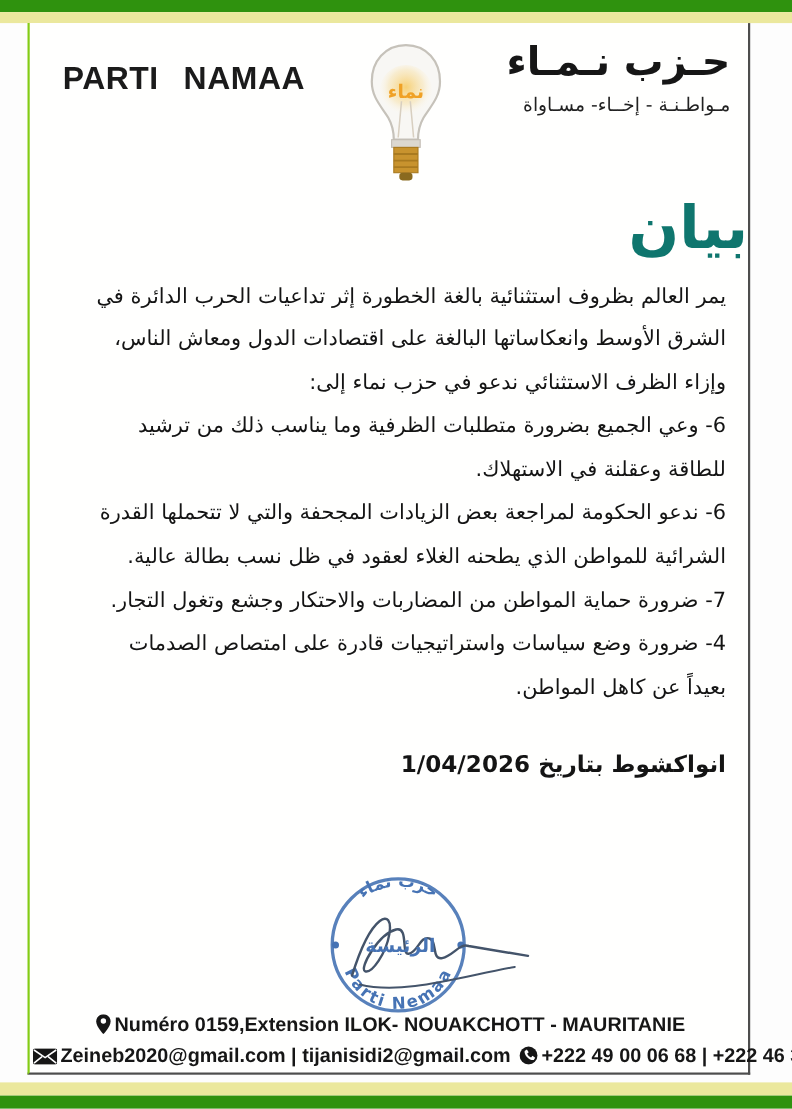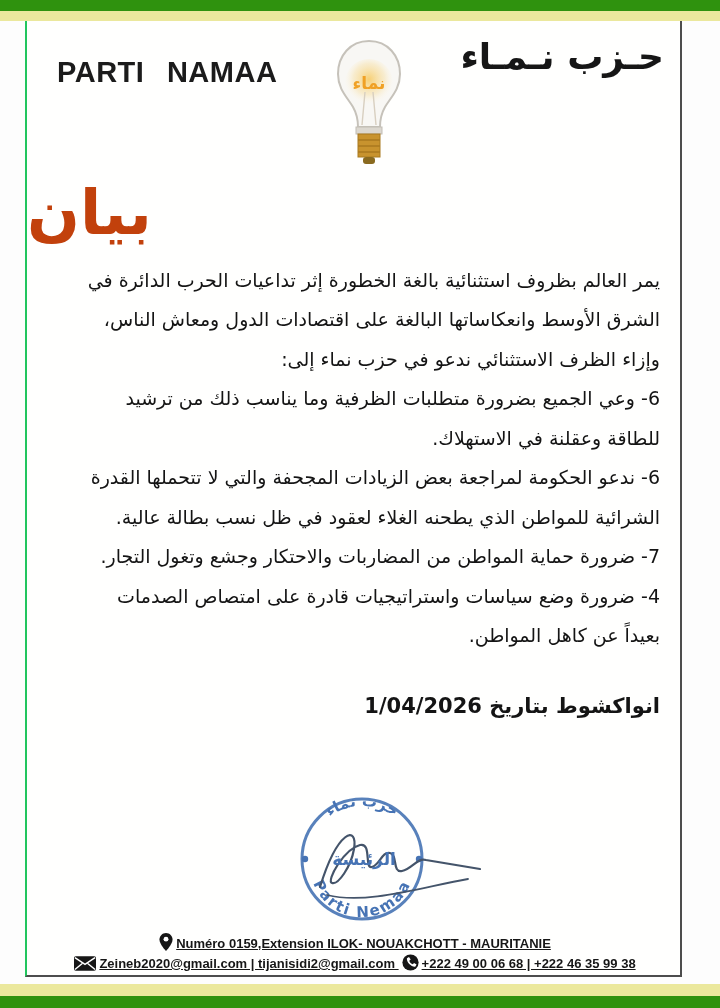--- a/index.html
+++ b/index.html
@@ -11,48 +11,48 @@
   
   .bar{position:absolute;left:0;right:0;}
   .bar-top-green{top:0;height:11px;background:#2f920e;}
   .bar-top-cream{top:11px;height:10px;background:#ebe89d;}
   .bar-bottom-cream{bottom:12px;height:12px;background:#ebe89d;}
   .bar-bottom-green{bottom:0;height:12px;background:#2f920e;}
 
   
   .frame{
     position:absolute;left:25px;right:38px;top:21px;bottom:31px;
-    border-left:2px solid #22c55e;border-right:2px solid #4d4d4d;border-bottom:2px solid #4d4d4d;
+    border-left:2px solid #84cc16;border-right:2px solid #4d4d4d;border-bottom:2px solid #4d4d4d;
     background:#fffffe;
   }
 
   
   .header{display:flex;align-items:flex-start;justify-content:space-between;padding:14px 16px 0 30px;height:140px;box-sizing:border-box;}
   .header-left{margin-top:22px;text-align:left;}
   .party-name-fr{font-family:"Liberation Sans",sans-serif;font-weight:800;font-size:29px;letter-spacing:.5px;word-spacing:14px;color:#1b1b1b;line-height:1.1;}
   .motto-fr{font-family:"Liberation Sans",sans-serif;font-size:16px;color:#2a2a2a;margin-top:14px;letter-spacing:.2px;}
   .header-logo{width:80px;height:130px;flex:0 0 auto;margin-top:2px;}
   .header-right{text-align:right;direction:rtl;}
   .party-name-ar{font-size:36px;font-weight:bold;color:#161616;line-height:1.2;}
   .motto-ar{font-size:17px;color:#222;margin-top:8px;}
 
   
-  .doc-title{text-align:left;font-size:62px;font-weight:bold;margin-top:10px;line-height:1.35;color:#c2410c;}
+  .doc-title{text-align:right;font-size:54px;font-weight:bold;margin-top:10px;line-height:1.35;color:#0f766e;}
 
   
   .body-text{direction:rtl;text-align:right;padding:6px 20px 0 58px;font-size:19px;line-height:2.08;color:#141414;}
   .body-text p{margin:0;}
   .dateline{direction:rtl;text-align:right;padding:38px 20px 0 58px;font-size:21px;font-weight:bold;color:#141414;}
 
   
   .stamp{position:absolute;left:245px;top:768px;width:220px;height:160px;pointer-events:none;}
 
   
   .footer{position:absolute;left:0;right:0;bottom:1px;text-align:center;font-family:"Liberation Sans",sans-serif;color:#161616;}
-  .footer-line{font-size:13px;font-weight:bold;line-height:1.55;white-space:nowrap;text-decoration:underline;}
+  .footer-line{font-size:18px;font-weight:bold;line-height:1.55;white-space:nowrap;}
   .footer-line .ico{display:inline-block;vertical-align:-3px;margin:0 3px;}
 </style>
 </head>
 <body>
 
 <div class="bar bar-top-green"></div>
 <div class="bar bar-top-cream"></div>
 
 <div class="frame">
 
@@ -74,20 +74,21 @@
       <path d="M33 88 L36 55 M47 88 L44 55" stroke="#d8cfc0" stroke-width="1.4" fill="none"></path>
       <text x="40" y="52" text-anchor="middle" font-size="17" font-weight="bold" fill="#f0a125">نماء</text>
       <rect x="27" y="90" width="26" height="7" fill="#dcd8d0" stroke="#c2bdb4" stroke-width="1"></rect>
       <rect x="29" y="97" width="22" height="23" fill="#c8932e" stroke="#a97a1f" stroke-width="1"></rect>
       <path d="M29 103 h22 M29 109 h22 M29 115 h22" stroke="#a97a1f" stroke-width="1.6"></path>
       <rect x="34" y="120" width="12" height="7" rx="3" fill="#8a6a1f"></rect>
     </svg>
 
     <div class="header-right">
       <div class="party-name-ar">حـزب نـمـاء</div>
+      <div class="motto-ar">مـواطـنـة - إخــاء- مسـاواة</div>
     </div>
   </div>
 
   <div class="doc-title">بيان</div>
 
   <div class="body-text">
     <p>يمر العالم بظروف استثنائية بالغة الخطورة إثر تداعيات الحرب الدائرة في الشرق الأوسط وانعكاساتها البالغة على اقتصادات الدول ومعاش الناس، وإزاء الظرف الاستثنائي ندعو في حزب نماء إلى:</p>
     <p>6- وعي الجميع بضرورة متطلبات الظرفية وما يناسب ذلك من ترشيد للطاقة وعقلنة في الاستهلاك.</p>
     <p>6- ندعو الحكومة لمراجعة بعض الزيادات المجحفة والتي لا تتحملها القدرة الشرائية للمواطن الذي يطحنه الغلاء لعقود في ظل نسب بطالة عالية.</p>
     <p>7- ضرورة حماية المواطن من المضاربات والاحتكار وجشع وتغول التجار.</p>

